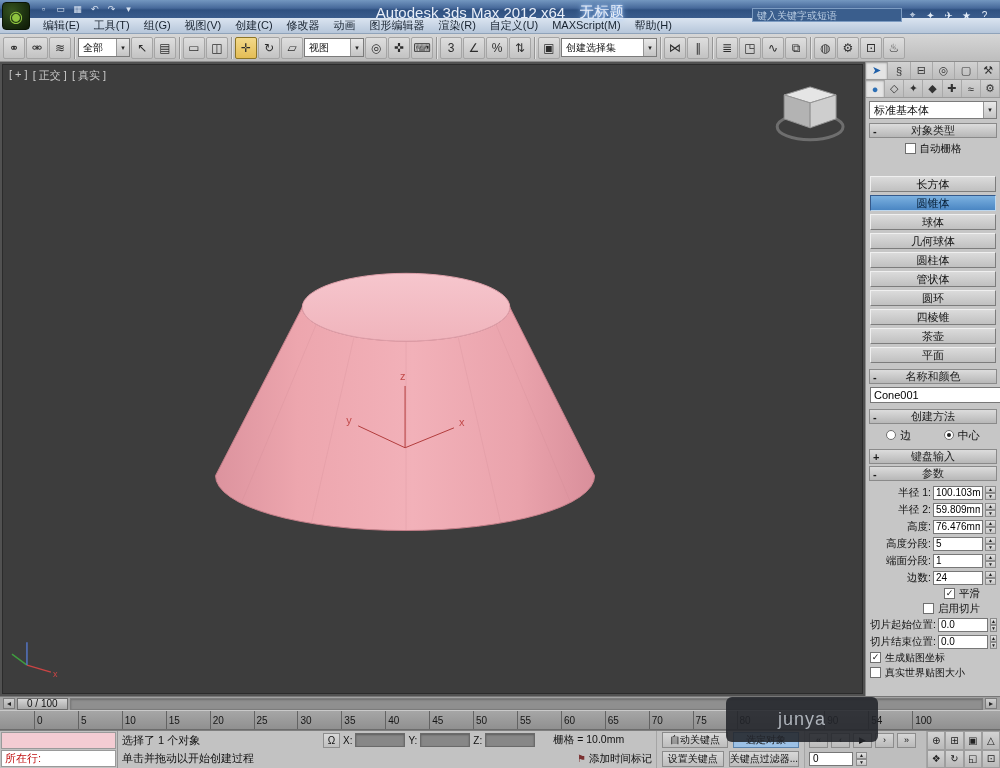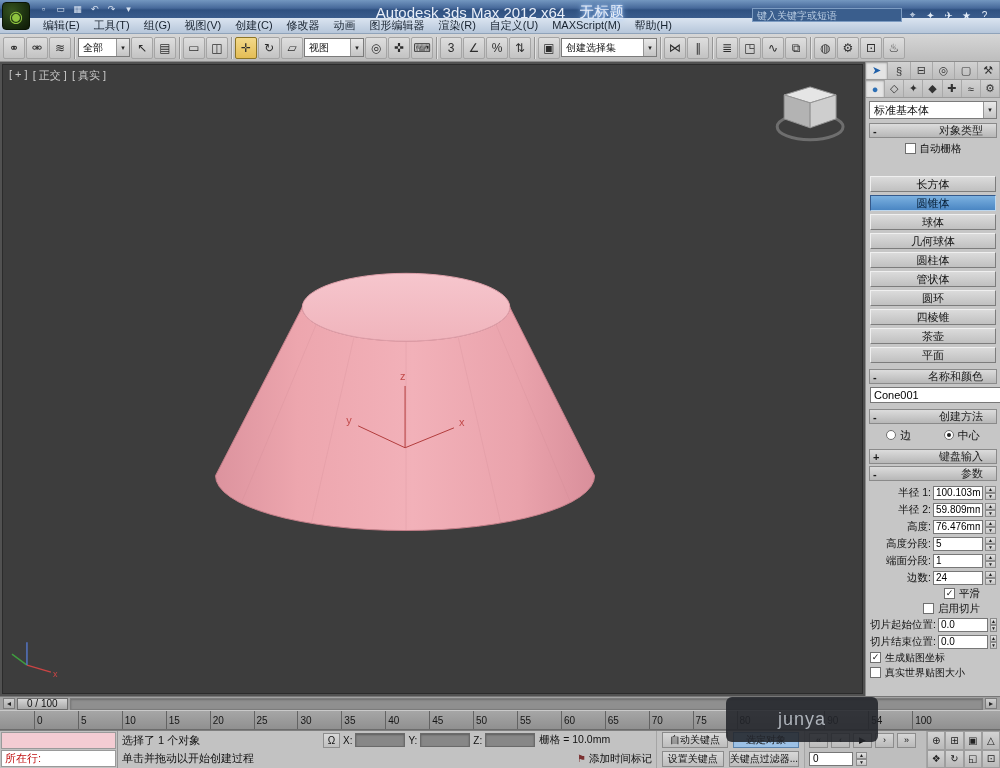--- a/index.html
+++ b/index.html
@@ -55,21 +55,21 @@
 .cp-tab,.cp-cat{flex:1;display:flex;align-items:center;justify-content:center;font-size:11px;color:#333;
   border-right:1px solid #a9a9a9;background:linear-gradient(#d2d2d2,#bcbcbc);cursor:default}
 .cp-tab.active,.cp-cat.active{background:#e4e4e4;box-shadow:inset 0 1px 2px #999}
 .cp-tab i,.cp-cat i{font-style:normal}
 .tab-create-i{color:#1f5fa8}.cat-geom-i{color:#2c6fb5}
 .cp-dd{height:18px;margin:3px 3px 2px;background:#fff;border:1px solid #7b7b7b;display:flex;align-items:center;font-size:11px}
 .rollout{margin:2px 3px 0}
 .ro-h{height:15px;background:linear-gradient(#dcdcdc,#b7b7b7);border:1px solid #8a8a8a;display:flex;
   align-items:center;font-size:11px;color:#1d1d1d;padding:0 3px;cursor:default}
 .ro-sign{width:10px;text-align:left;font-weight:bold}
-.ro-t{flex:1;text-align:right;padding-right:10px}
+.ro-t{flex:1;text-align:center;padding-right:10px}
 .ro-b{padding:3px 1px 4px}
 .chk{display:flex;align-items:center;gap:4px;height:15px;cursor:default;font-size:10.5px}
 .chk.center{justify-content:center}
 .chk.right{justify-content:flex-end;padding-right:16px}
 .cb{width:11px;height:11px;background:#fff;border:1px solid #6f6f6f;display:flex;align-items:center;
   justify-content:center;font-size:9px;line-height:1;color:#111}
 .btn-grid{display:grid;grid-template-columns:1fr;gap:3px;margin-top:20px}
 .cp-btn{height:16px;display:flex;align-items:center;justify-content:center;font-size:11px;
   background:linear-gradient(#dbdbdb,#c0c0c0);border:1px solid;border-color:#efefef #7c7c7c #7c7c7c #efefef;cursor:default}
 .cp-btn.active{background:linear-gradient(#7cb1e0,#4a86c3);border-color:#35598a #bdd7ee #bdd7ee #35598a;color:#041a30}
@@ -106,21 +106,21 @@
 .sb-white{flex:1;background:#fff;border:1px solid #9a9a9a;display:flex;align-items:center;padding:0 3px;
   color:#c01111;font-size:11px}
 .sb-mid{flex:1;display:flex;flex-direction:column;min-width:0}
 .sb-row{flex:1;display:flex;align-items:center;gap:3px;padding:0 4px;min-width:0}
 .sb-status{width:198px;white-space:nowrap;overflow:hidden;font-size:11px}
 .sb-ic{width:17px;height:15px;display:flex;align-items:center;justify-content:center;font-size:10px;
   background:linear-gradient(#d9d9d9,#bfbfbf);border:1px solid #8e8e8e;cursor:default}
 .coord-lab{font-size:10px}
 .coord{width:50px;height:14px;background:#878787;border:1px solid #6a6a6a;box-shadow:inset 0 1px 2px #5e5e5e;
   font-size:10px;color:#eee;font-family:inherit;padding:0 2px}
-.grid-info{margin-left:1px;white-space:nowrap;font-size:10.5px}
+.grid-info{margin-left:15px;white-space:nowrap;font-size:10.5px}
 .tt-group{margin-left:auto;display:flex;align-items:center;gap:3px;white-space:nowrap;font-size:10.5px;cursor:default}
 .flag{color:#7a3030;font-size:10px}
 .sb-keys{width:148px;display:flex;flex-direction:column;border-left:1px solid #a5a5a5}
 .k-btn{flex:1;height:16px;margin:1px;display:flex;align-items:center;justify-content:center;font-size:10px;
   background:linear-gradient(#d8d8d8,#bdbdbd);border:1px solid #8b8b8b;white-space:nowrap;cursor:default}
 .k-btn.blue{background:#9cc1e6;border-color:#5a82ab}
 .sb-play{width:122px;display:flex;flex-direction:column;border-left:1px solid #a5a5a5;background:#bebebe}
 .p-btn{width:19px;height:15px;display:flex;align-items:center;justify-content:center;font-size:9px;
   background:linear-gradient(#d6d6d6,#bababa);border:1px solid #8c8c8c;cursor:default}
 .time-field{width:44px;height:14px;background:#fff;border:1px solid #777;font-size:10px;padding:0 3px;font-family:inherit}

